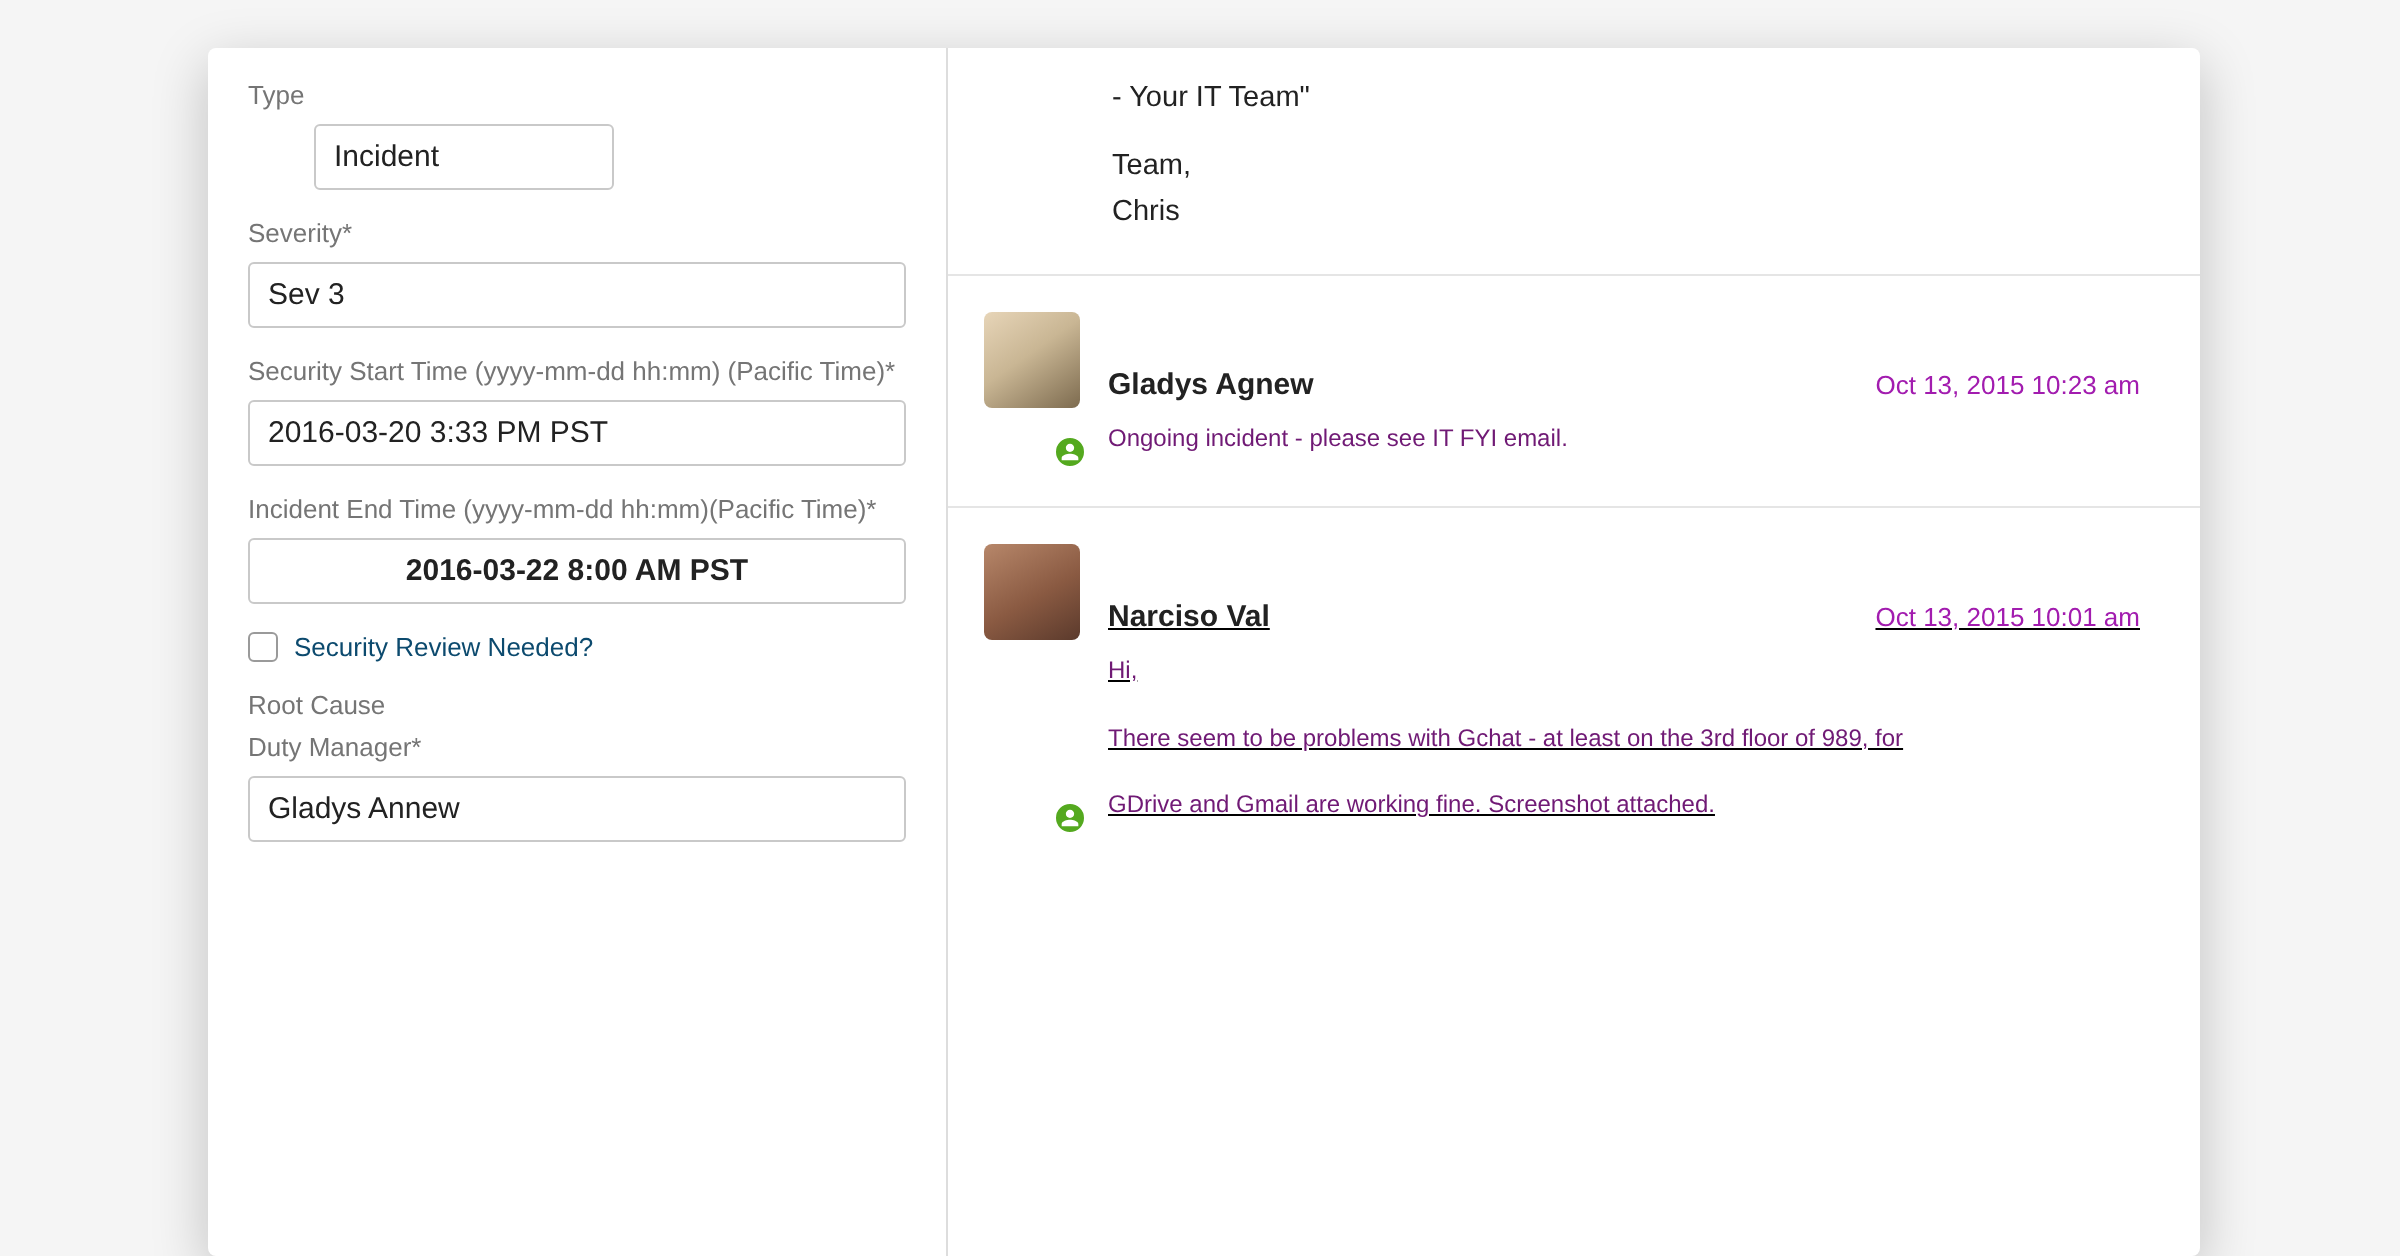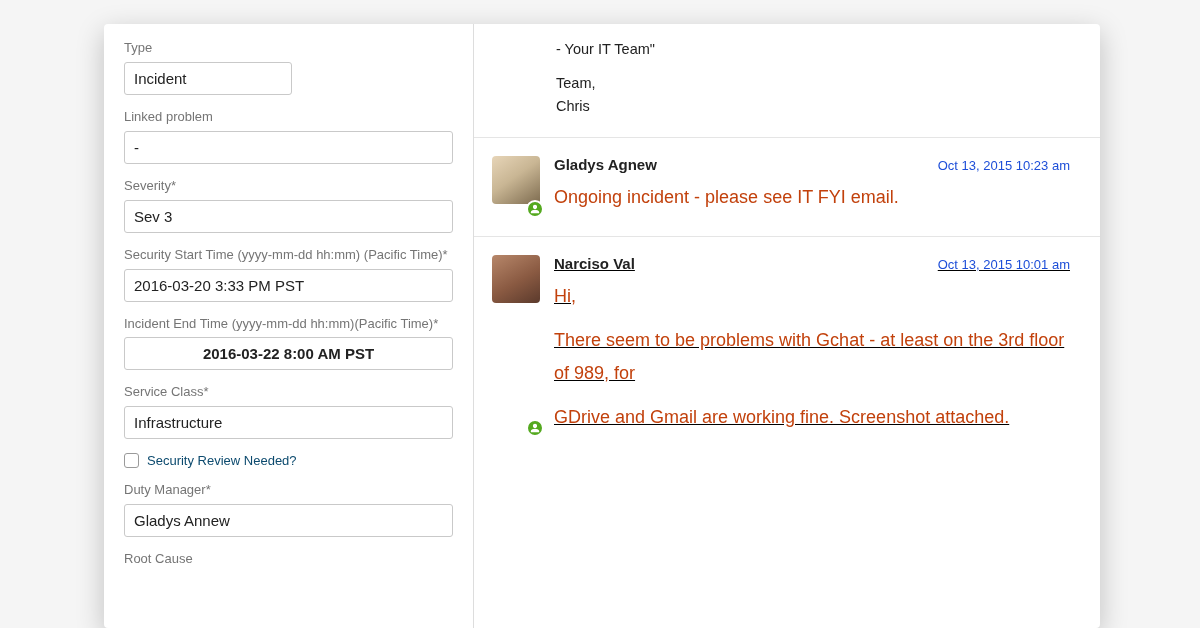--- a/index.html
+++ b/index.html
@@ -40,21 +40,21 @@
   .input-box {
     border: 1px solid #c9c9c9;
     border-radius: 3px;
     padding: 7px 9px;
     font-size: 15px;
     color: #222;
     background: #fff;
     width: 100%;
     font-family: inherit;
   }
-  .input-narrow { width: 168px; }
+  .input-narrow { width: 150px; margin-left: 33px; }
   .checkbox-row {
     display: flex;
     align-items: center;
     gap: 8px;
     margin-bottom: 14px;
   }
   .checkbox {
     width: 15px; height: 15px;
     border: 1.5px solid #9a9a9a;
     border-radius: 3px;
@@ -111,93 +111,85 @@
     bottom: -4px;
     width: 18px; height: 18px;
     border-radius: 50%;
     background: #54a91f;
     border: 2px solid #fff;
     display: flex;
     align-items: center;
     justify-content: center;
   }
   .presence svg { width: 10px; height: 10px; fill: #fff; }
-  .msg-body { flex: 1; }
+  .msg-body { flex: 1; margin-top: 28px; }
   .msg-header {
     display: flex;
     justify-content: space-between;
     align-items: baseline;
     margin-bottom: 8px;
   }
   .author {
     font-size: 15px;
     font-weight: bold;
     color: #222;
   }
   .timestamp {
     font-size: 13px;
-    color: #1d4ed8;
+    color: #a21caf;
   }
   .msg-text {
-    font-size: 18px;
-    color: #c2410c;
+    font-size: 12px;
+    color: #701a75;
     line-height: 1.8;
   }
   .msg-text p { margin: 0 0 12px 0; }
   .msg-text p:last-child { margin-bottom: 0; }
 </style>
 </head>
 <body>
 
 <div class="card">
 
   <div class="form-panel">
 
     <div class="field">
       <label class="field-label">Type</label>
       <input class="input-box input-narrow" value="Incident" style="">
     </div>
 
-    <div class="field">
-      <label class="field-label">Linked problem</label>
-      <input class="input-box" value="-" style="">
-    </div>
 
     <div class="field">
       <label class="field-label">Severity*</label>
       <input class="input-box" value="Sev 3" style="">
     </div>
 
     <div class="field">
       <label class="field-label">Security Start Time (yyyy-mm-dd hh:mm) (Pacific Time)*</label>
       <input class="input-box" style="font-weight: normal;" value="2016-03-20 3:33 PM PST">
     </div>
 
     <div class="field">
       <label class="field-label">Incident End Time (yyyy-mm-dd hh:mm)(Pacific Time)*</label>
       <input class="input-box" style="font-weight: bold; text-align: center;" value="2016-03-22 8:00 AM PST">
     </div>
 
-    <div class="field">
-      <label class="field-label">Service Class*</label>
-      <input class="input-box" value="Infrastructure" style="">
-    </div>
 
     <div class="checkbox-row">
       <span class="checkbox"></span>
       <span class="checkbox-label">Security Review Needed?</span>
     </div>
 
+    <div class="field" style="margin-bottom:0">
+      <label class="field-label">Root Cause</label>
+    </div>
+
     <div class="field">
       <label class="field-label">Duty Manager*</label>
       <input class="input-box" value="Gladys Annew" style="">
-    </div>
-
-    <div class="field" style="margin-bottom:0">
-      <label class="field-label">Root Cause</label>
     </div>
 
   </div>
 
   <div class="convo-panel">
 
     <div class="msg-top">
       <p>- Your IT Team"</p>
       <p style="height:12px"></p>
       <p>Team,</p>

